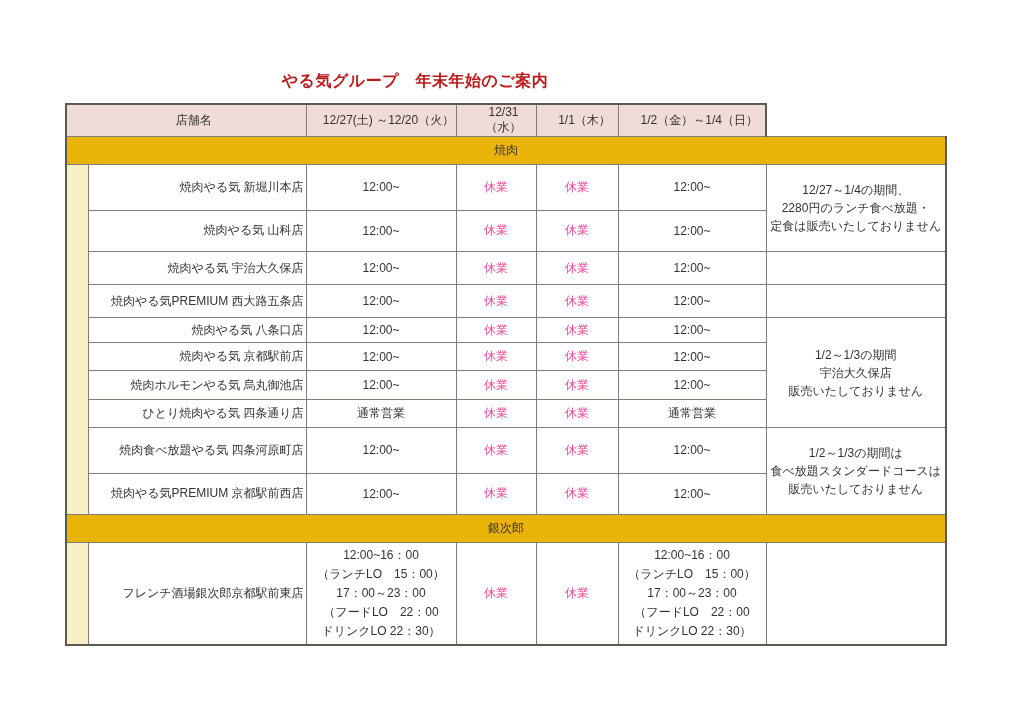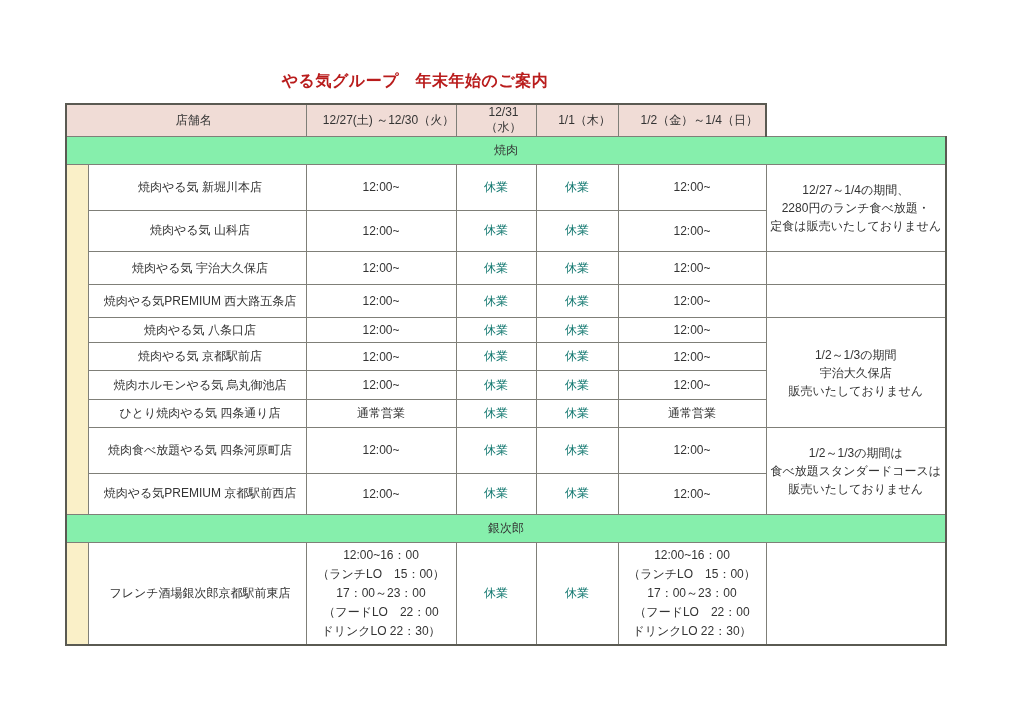--- a/index.html
+++ b/index.html
@@ -17,24 +17,24 @@
     position:absolute; left:65px; top:103px; width:880px;
     border-collapse:collapse; table-layout:fixed;
   }
   td {
     border:1px solid #7f7f78;
     font-size:12px; color:#333333;
     vertical-align:middle; text-align:center;
     padding:0; overflow:hidden;
   }
   td.hdr { background:#f0dcd6; }
-  tr.band td { background:#86efac; }
+  tr.band td { background:#eab308; }
   td.spacer { background:#faf0c8; }
-  td.store { text-align:center; padding-left:8px; padding-right:2px; }
-  td.closed { color:#0f766e; }
+  td.store { text-align:right; padding-left:8px; padding-right:2px; }
+  td.closed { color:#ec4899; }
   td.note { line-height:18px; padding:16px 2px; }
   td.hours-multi { line-height:19px; }
   td.ghost { border:none; background:#ffffff; }
   
   .bt2 { border-top:2px solid #5a5a52;padding-left:15px; }
   .bl2 { border-left:2px solid #5a5a52; }
   .br2 { border-right:2px solid #5a5a52; }
   .bb2 { border-bottom:2px solid #5a5a52; }
 </style>
 </head>
@@ -49,21 +49,21 @@
       <col style="width:150px">
     <col style="width:80px">
       <col style="width:82px">
       <col style="width:148px">
       <col style="width:180px">
   </colgroup>
 
   <tbody>
       <tr style="height:27px">
     <td class="hdr bt2 bl2" colspan="2">店舗名</td>
-    <td class="hdr bt2">12/27(土) ～12/30（火）</td>
+    <td class="hdr bt2">12/27(土) ～12/20（火）</td>
     <td class="hdr bt2">12/31（水）</td>
     <td class="hdr bt2">1/1（木）</td>
     <td class="hdr bt2 br2">1/2（金）～1/4（日）</td>
     <td class="ghost"></td>
   </tr>
 
   <tr class="band" style="height:28px">
     <td colspan="7" class="bl2 br2">焼肉</td>
   </tr>
 

